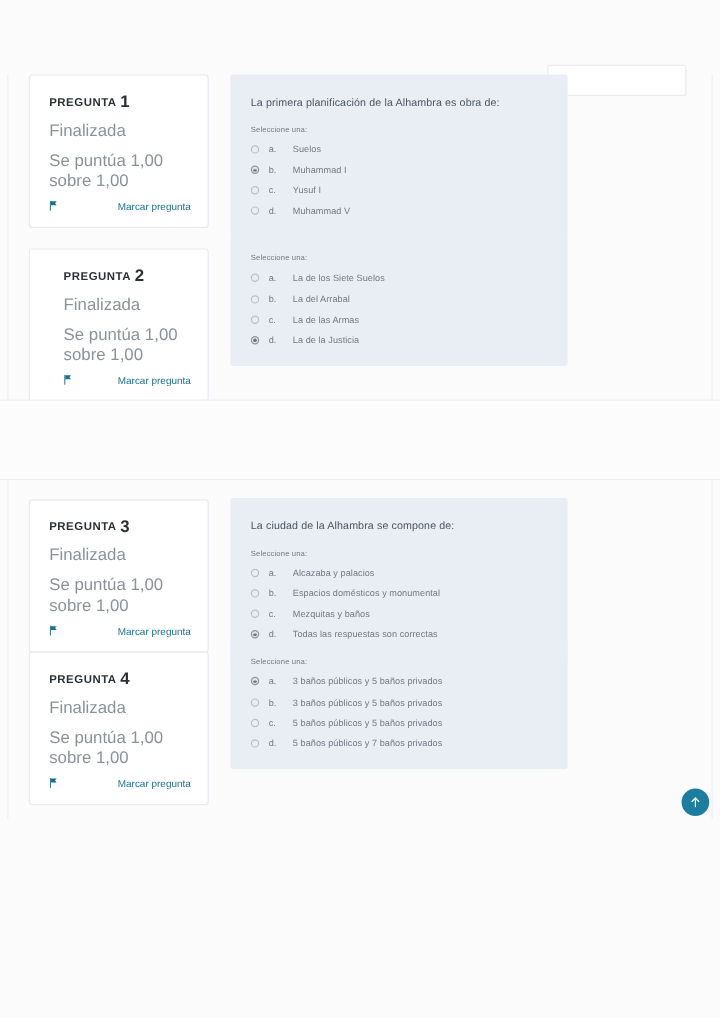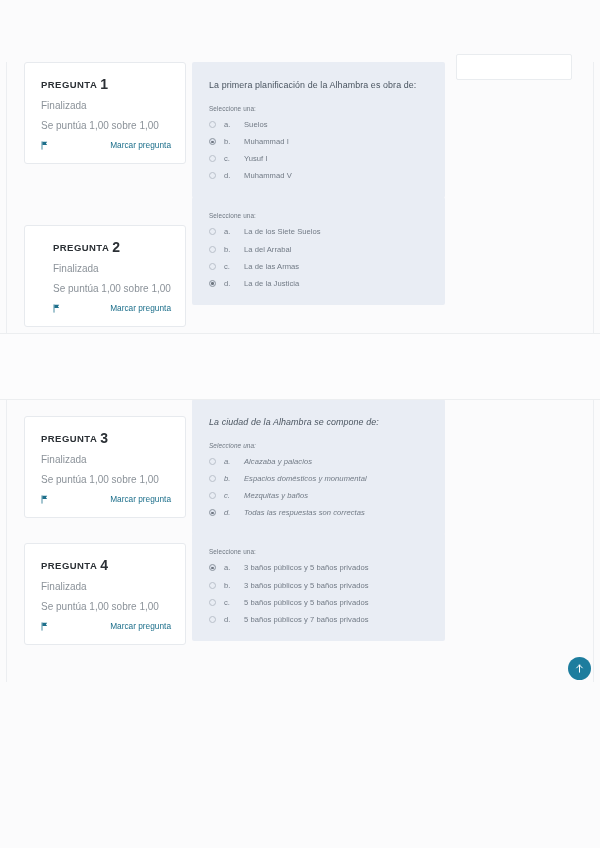--- a/index.html
+++ b/index.html
@@ -53,21 +53,21 @@
   .qrow {
     position: absolute;
     left: 0;
     width: 600px;
   }
 
   
   .qinfo {
     position: absolute;
     left: 24px;
-    width: 162px;
+    width: 150px;
     background: #ffffff;
     border: 1px solid #e7eaee;
     border-radius: 3px;
     padding: 14px 14px 13px 16px;
   }
   .qinfo-title {
     font-size: 9.5px;
     font-weight: bold;
     letter-spacing: .45px;
     color: #2b3035;
@@ -77,21 +77,21 @@
   }
   .qinfo-title .qnum {
     font-size: 14px;
     font-weight: bold;
     letter-spacing: 0;
     margin-left: 3px;
     vertical-align: -1px;
   }
   .qinfo-state,
   .qinfo-grade {
-    font-size: 10px;
+    font-size: 14px;
     color: #8b9299;
     margin: 0 0 8px 0;
     line-height: 1.2;
     font-weight: normal;
   }
   .qinfo-grade { margin-bottom: 9px; }
   .qinfo-flag {
     display: flex;
     align-items: center;
     gap: 4px;
@@ -101,21 +101,21 @@
     cursor: pointer;
     text-decoration: none;
     justify-content: space-between;
   }
   .flag-icon { display: block; width: 7px; height: 9px; flex: 0 0 auto; }
 
   
   .qpanel {
     position: absolute;
     left: 192px;
-    width: 253px;
+    width: 281px;
     background: #e9edf4;
     border-radius: 2px;
     padding: 16px 17px 17px 17px;
   }
   .qtext {
     font-size: 8.9px;
     color: #4a5560;
     line-height: 1.65;
     margin: 0 0 13px 0;
     letter-spacing: .1px;
@@ -253,21 +253,21 @@
         <li class="option">
           <span class="radio"></span>
           <span class="opt-letter">d.</span>
           <span class="opt-text">Muhammad V</span>
         </li>
       </ul>
     </div>
   </div>
 
   <div class="qrow" style="top:207px;">
-    <div class="qinfo" style="top:18px;padding-left:28px;">
+    <div class="qinfo" style="top:0;padding-left:28px;">
       <div class="qinfo-title">
         <span>PREGUNTA</span><span class="qnum">2</span>
       </div>
       <p class="qinfo-state">Finalizada</p>
       <p class="qinfo-grade">Se puntúa 1,00 sobre 1,00</p>
       <a class="qinfo-flag">
         <svg class="flag-icon" viewBox="0 0 7 9">
           <path d="M1 0.4 V8.6" stroke="#1d6f8b" stroke-width="0.8" fill="none"></path>
           <path d="M1.4 0.8 H6.2 L4.9 2.4 L6.2 4.0 H1.4 Z" fill="#1d6f8b"></path>
         </svg>
@@ -311,21 +311,21 @@
       <p class="qinfo-grade">Se puntúa 1,00 sobre 1,00</p>
       <a class="qinfo-flag">
         <svg class="flag-icon" viewBox="0 0 7 9">
           <path d="M1 0.4 V8.6" stroke="#1d6f8b" stroke-width="0.8" fill="none"></path>
           <path d="M1.4 0.8 H6.2 L4.9 2.4 L6.2 4.0 H1.4 Z" fill="#1d6f8b"></path>
         </svg>
         <span>Marcar pregunta</span>
       </a>
     </div>
 
-    <div class="qpanel" style="top:0;font-style:italic;">
+    <div class="qpanel" style="top:16px;">
       <p class="qtext">La ciudad de la Alhambra se compone de:</p>
       <p class="answer-label">Seleccione una:</p>
       <ul class="options">
         <li class="option">
           <span class="radio"></span>
           <span class="opt-letter">a.</span>
           <span class="opt-text">Alcazaba y palacios</span>
         </li>
         <li class="option">
           <span class="radio"></span>

